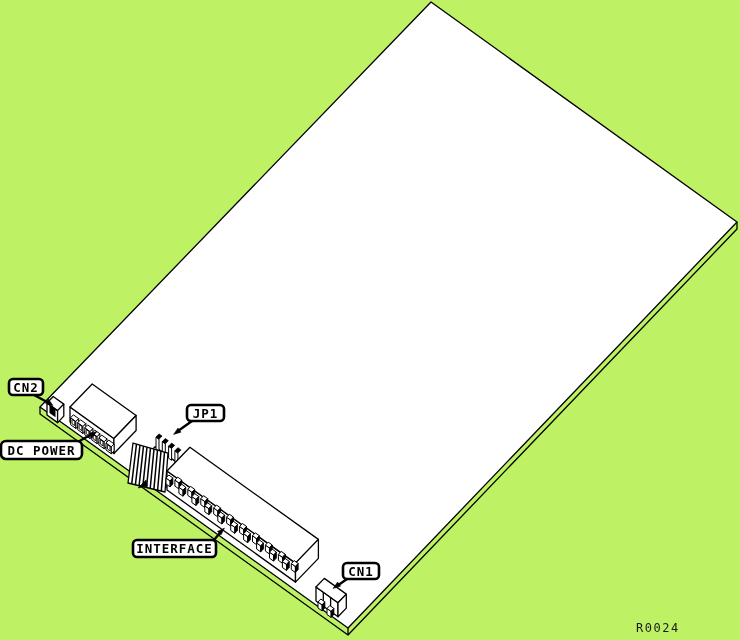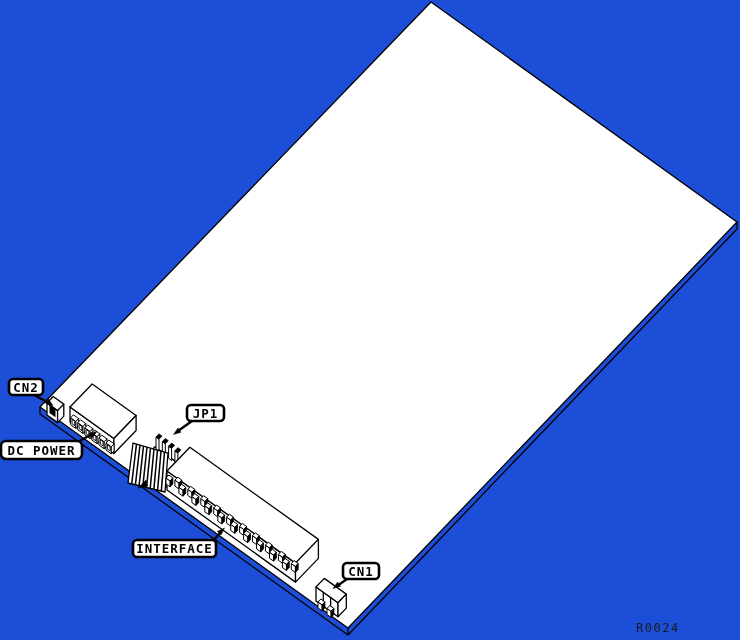--- a/index.html
+++ b/index.html
@@ -4,21 +4,21 @@
 <style>
   html, body {
     margin: 0;
     padding: 0;
     background: #ffffff;
   }
   .stage {
     position: relative;
     width: 740px;
     height: 640px;
-    background: #1d4ed8;
+    background: #bef264;
     overflow: hidden;
     font-family: "DejaVu Sans Mono", "Liberation Mono", monospace;
   }
   svg { display: block; }
   .outline {
     fill: #ffffff;
     stroke: #000000;
     stroke-width: 1.3;
     stroke-linejoin: round;
   }

